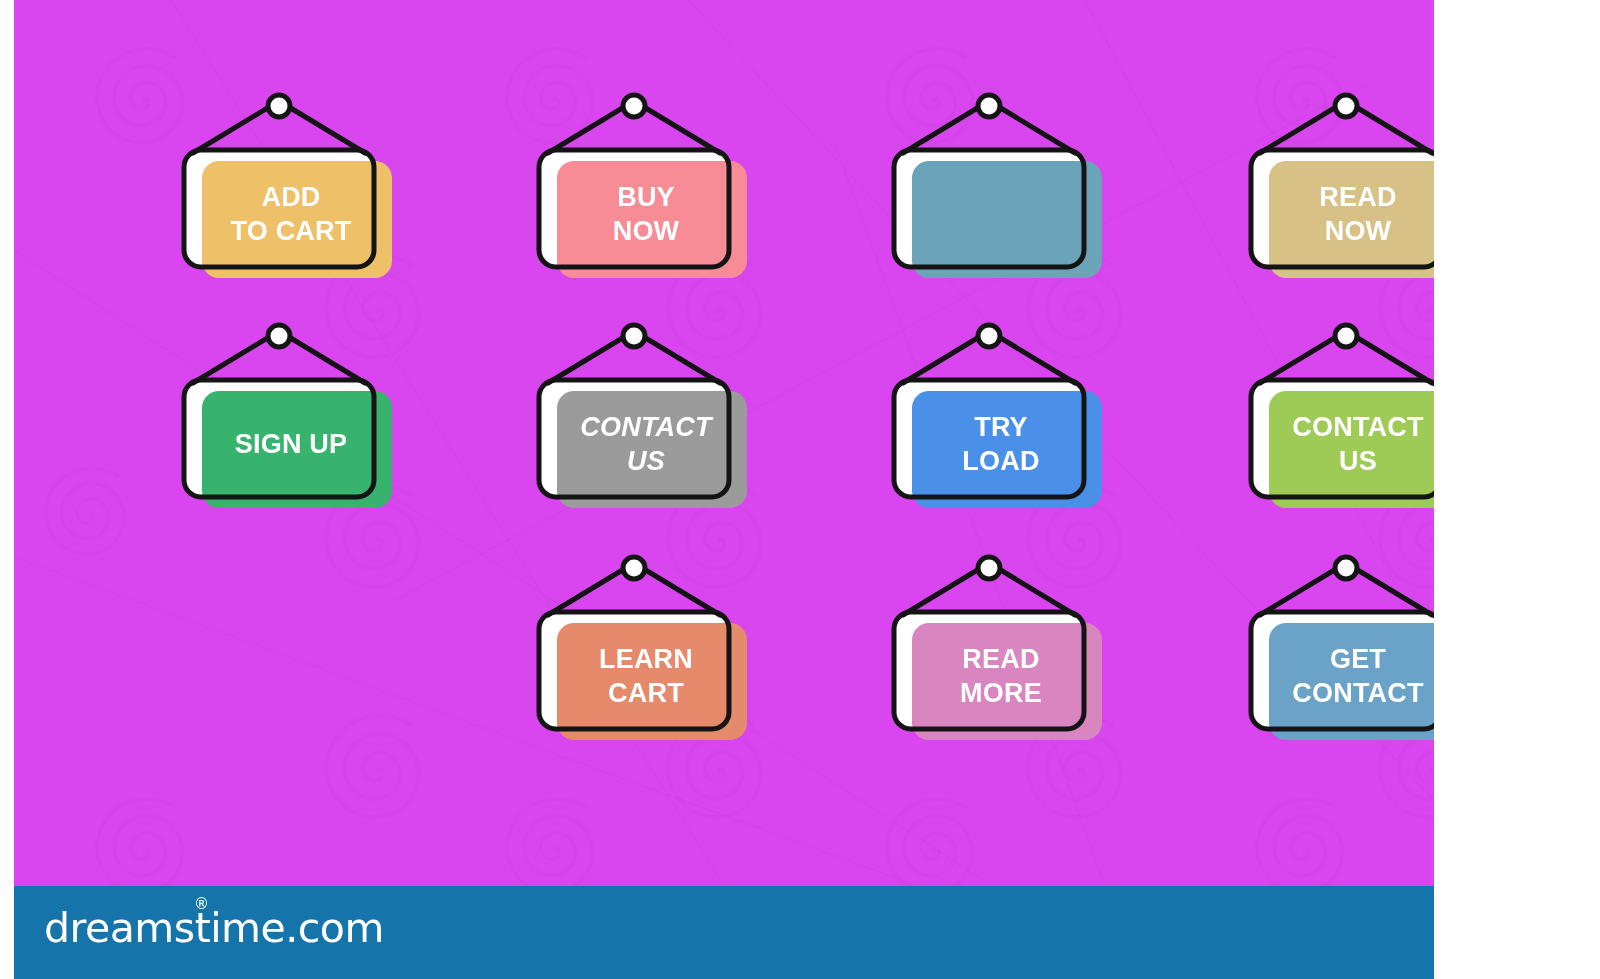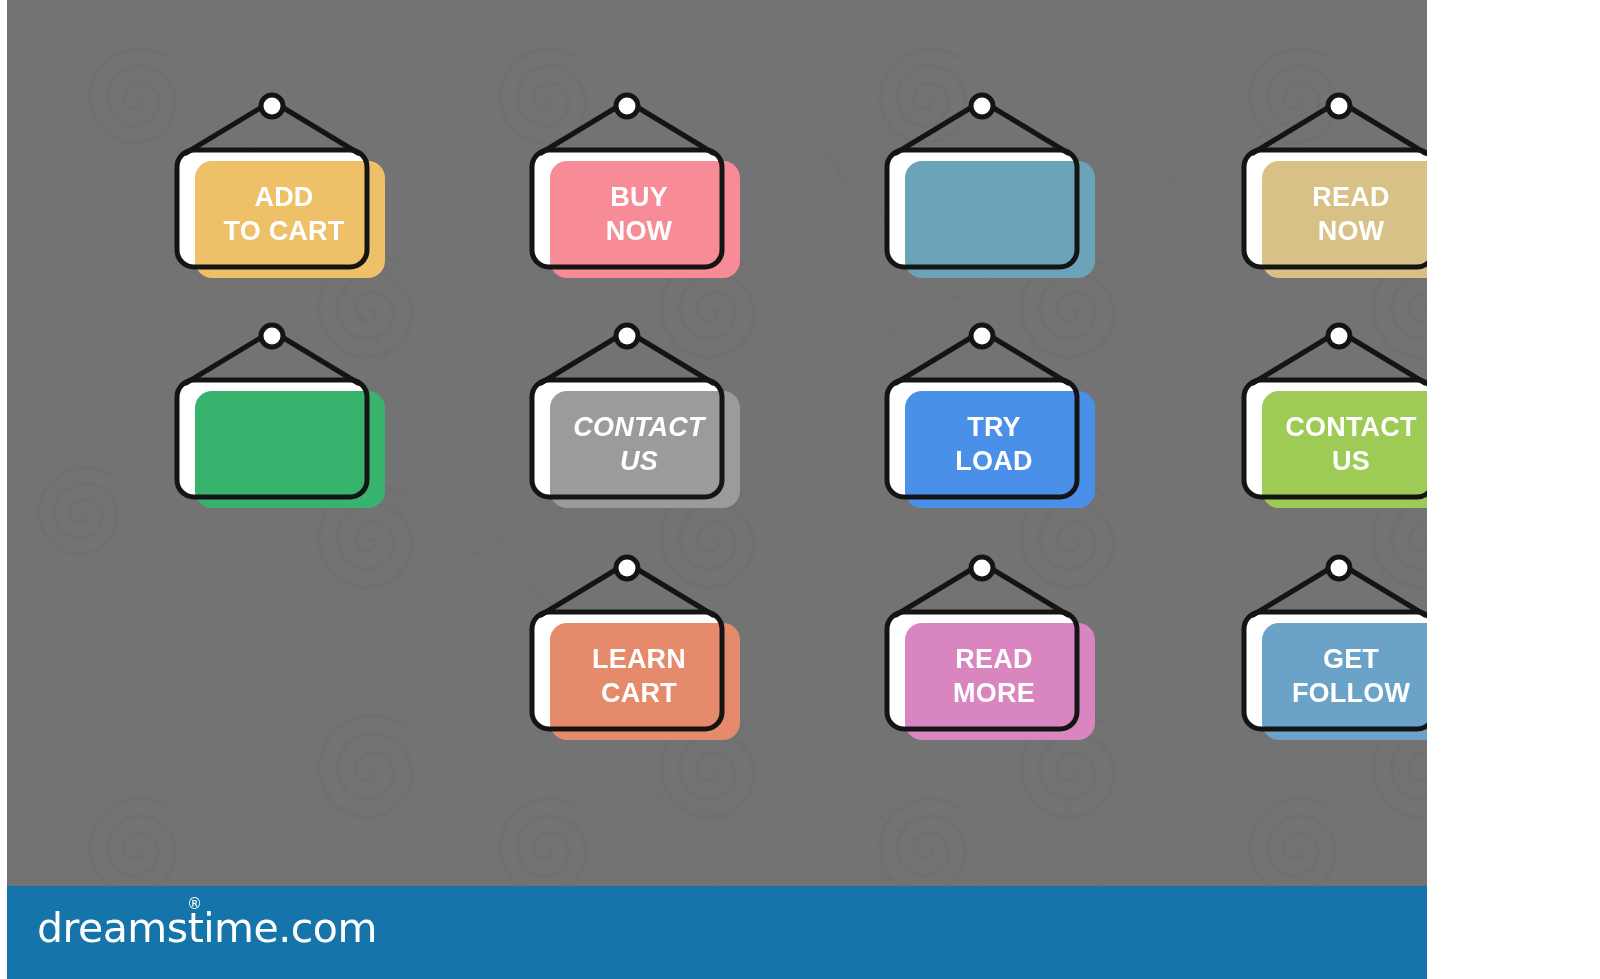--- a/index.html
+++ b/index.html
@@ -11,25 +11,25 @@
     width: 1600px;
     height: 979px;
     background: #ffffff;
     font-family: "Liberation Sans", sans-serif;
     overflow: hidden;
     position: relative;
   }
 
   #stock-image {
     position: absolute;
-    left: 7px;
+    left: 14px;
     top: 0;
     width: 1420px;
     height: 979px;
-    background: #737373;
+    background: #d946ef;
     overflow: hidden;
   }
 
   
   .wm-layer {
     position: absolute;
     left: 0; top: 0;
     width: 1600px;
     height: 886px;
     pointer-events: none;
@@ -285,20 +285,21 @@
           <defs>
             <clipPath id="clip-sign-up">
               <rect x="5" y="55" width="190" height="117" rx="17" ry="17"></rect>
             </clipPath>
           </defs>
           <rect x="23" y="66" width="190" height="117" rx="17" ry="17" fill="#38b36d" clip-path="url(#clip-sign-up)"></rect>
           <path d="M 14 58 L 95 9 M 105 9 L 186 58" fill="none" stroke="#141414" stroke-width="5" stroke-linecap="round"></path>
           <rect x="5" y="55" width="190" height="117" rx="17" ry="17" fill="none" stroke="#141414" stroke-width="5"></rect>
           <circle cx="100" cy="11" r="11" fill="#ffffff" stroke="#141414" stroke-width="5"></circle>
         </svg>
+        <div class="sign-label">SIGN UP</div>
       </div>
       <div class="sign" style="left: 520px; top: 325px; font-style: italic;">
         <svg viewBox="0 0 250 215">
           <rect x="23" y="66" width="190" height="117" rx="17" ry="17" fill="#9b9b9b"></rect>
           <rect x="5" y="55" width="190" height="117" rx="17" ry="17" fill="#ffffff"></rect>
           <defs>
             <clipPath id="clip-contact-us">
               <rect x="5" y="55" width="190" height="117" rx="17" ry="17"></rect>
             </clipPath>
           </defs>
@@ -386,21 +387,21 @@
             <clipPath id="clip-get-started">
               <rect x="5" y="55" width="190" height="117" rx="17" ry="17"></rect>
             </clipPath>
           </defs>
           <rect x="23" y="66" width="190" height="117" rx="17" ry="17" fill="#6ba3c8" clip-path="url(#clip-get-started)"></rect>
           <path d="M 14 58 L 95 9 M 105 9 L 186 58" fill="none" stroke="#141414" stroke-width="5" stroke-linecap="round"></path>
           <rect x="5" y="55" width="190" height="117" rx="17" ry="17" fill="none" stroke="#141414" stroke-width="5"></rect>
           <circle cx="100" cy="11" r="11" fill="#ffffff" stroke="#141414" stroke-width="5"></circle>
         </svg>
         <div class="sign-label">GET
-FOLLOW</div>
+CONTACT</div>
       </div>
     </div>
 
   <div id="footer-bar">
     <div id="brand-logo"><span id="brand-text">dreamstime.com</span><span class="reg">®</span></div>
   </div>
 
 </div>
 
 </body></html>

